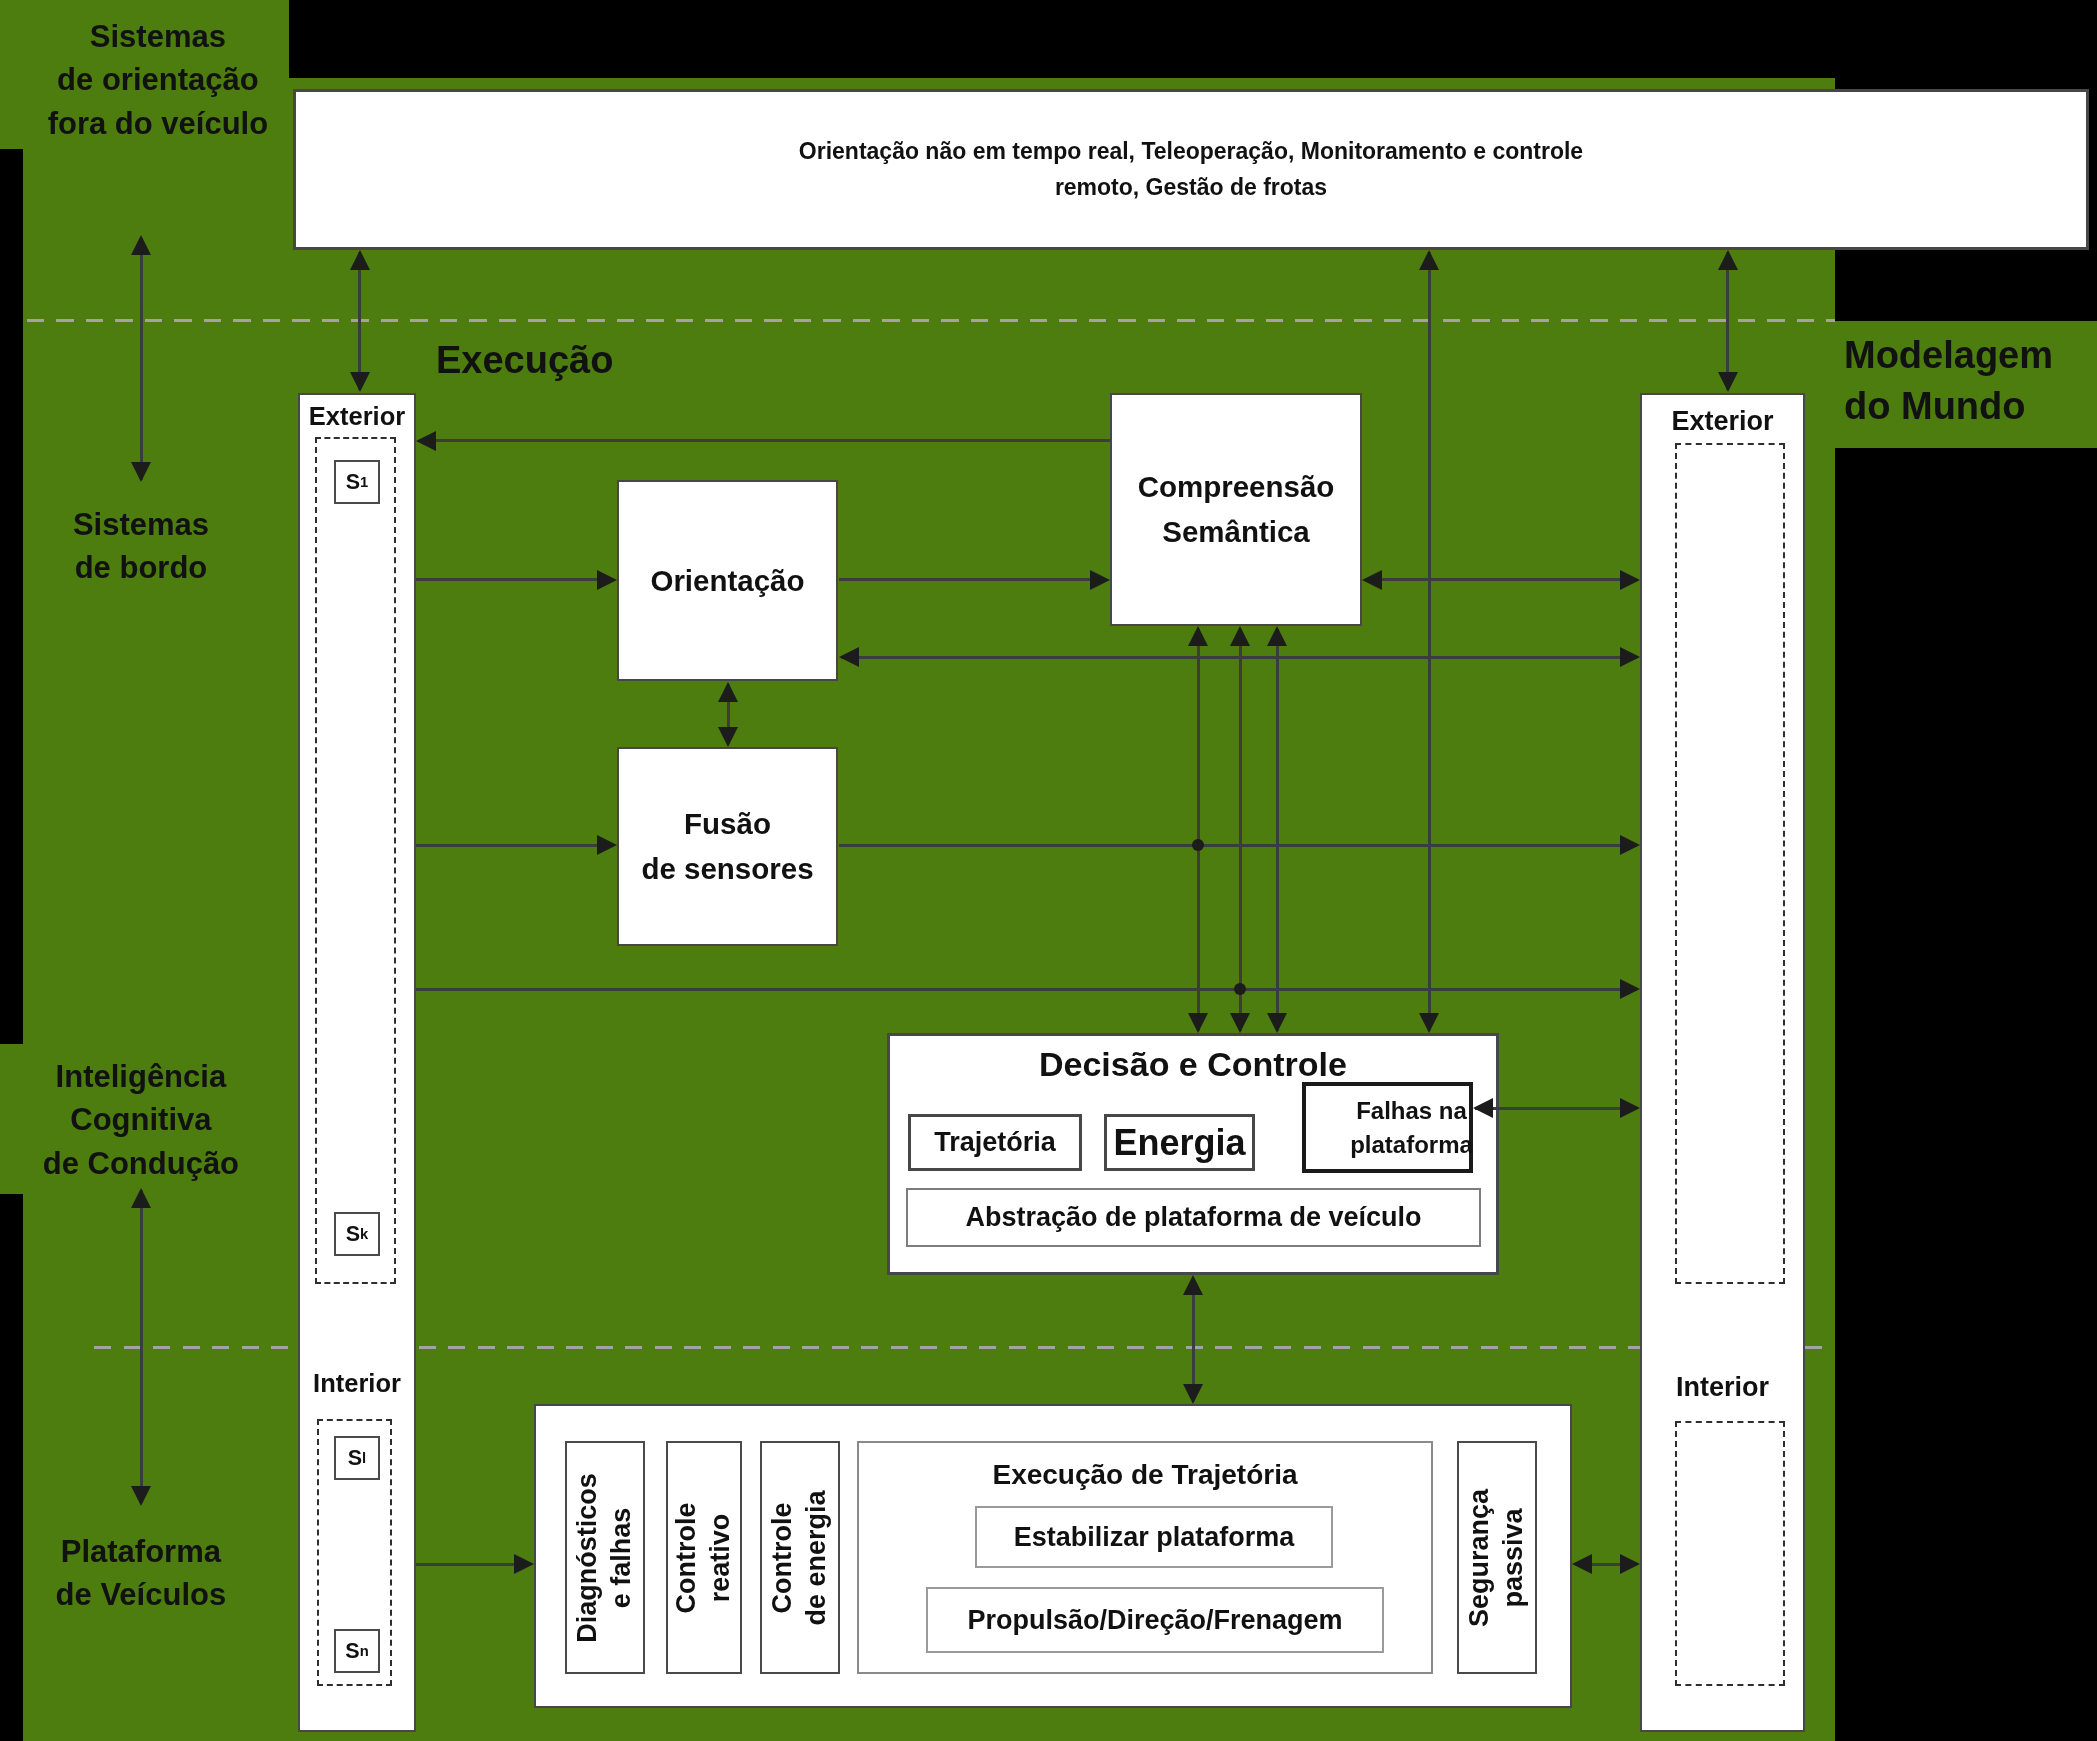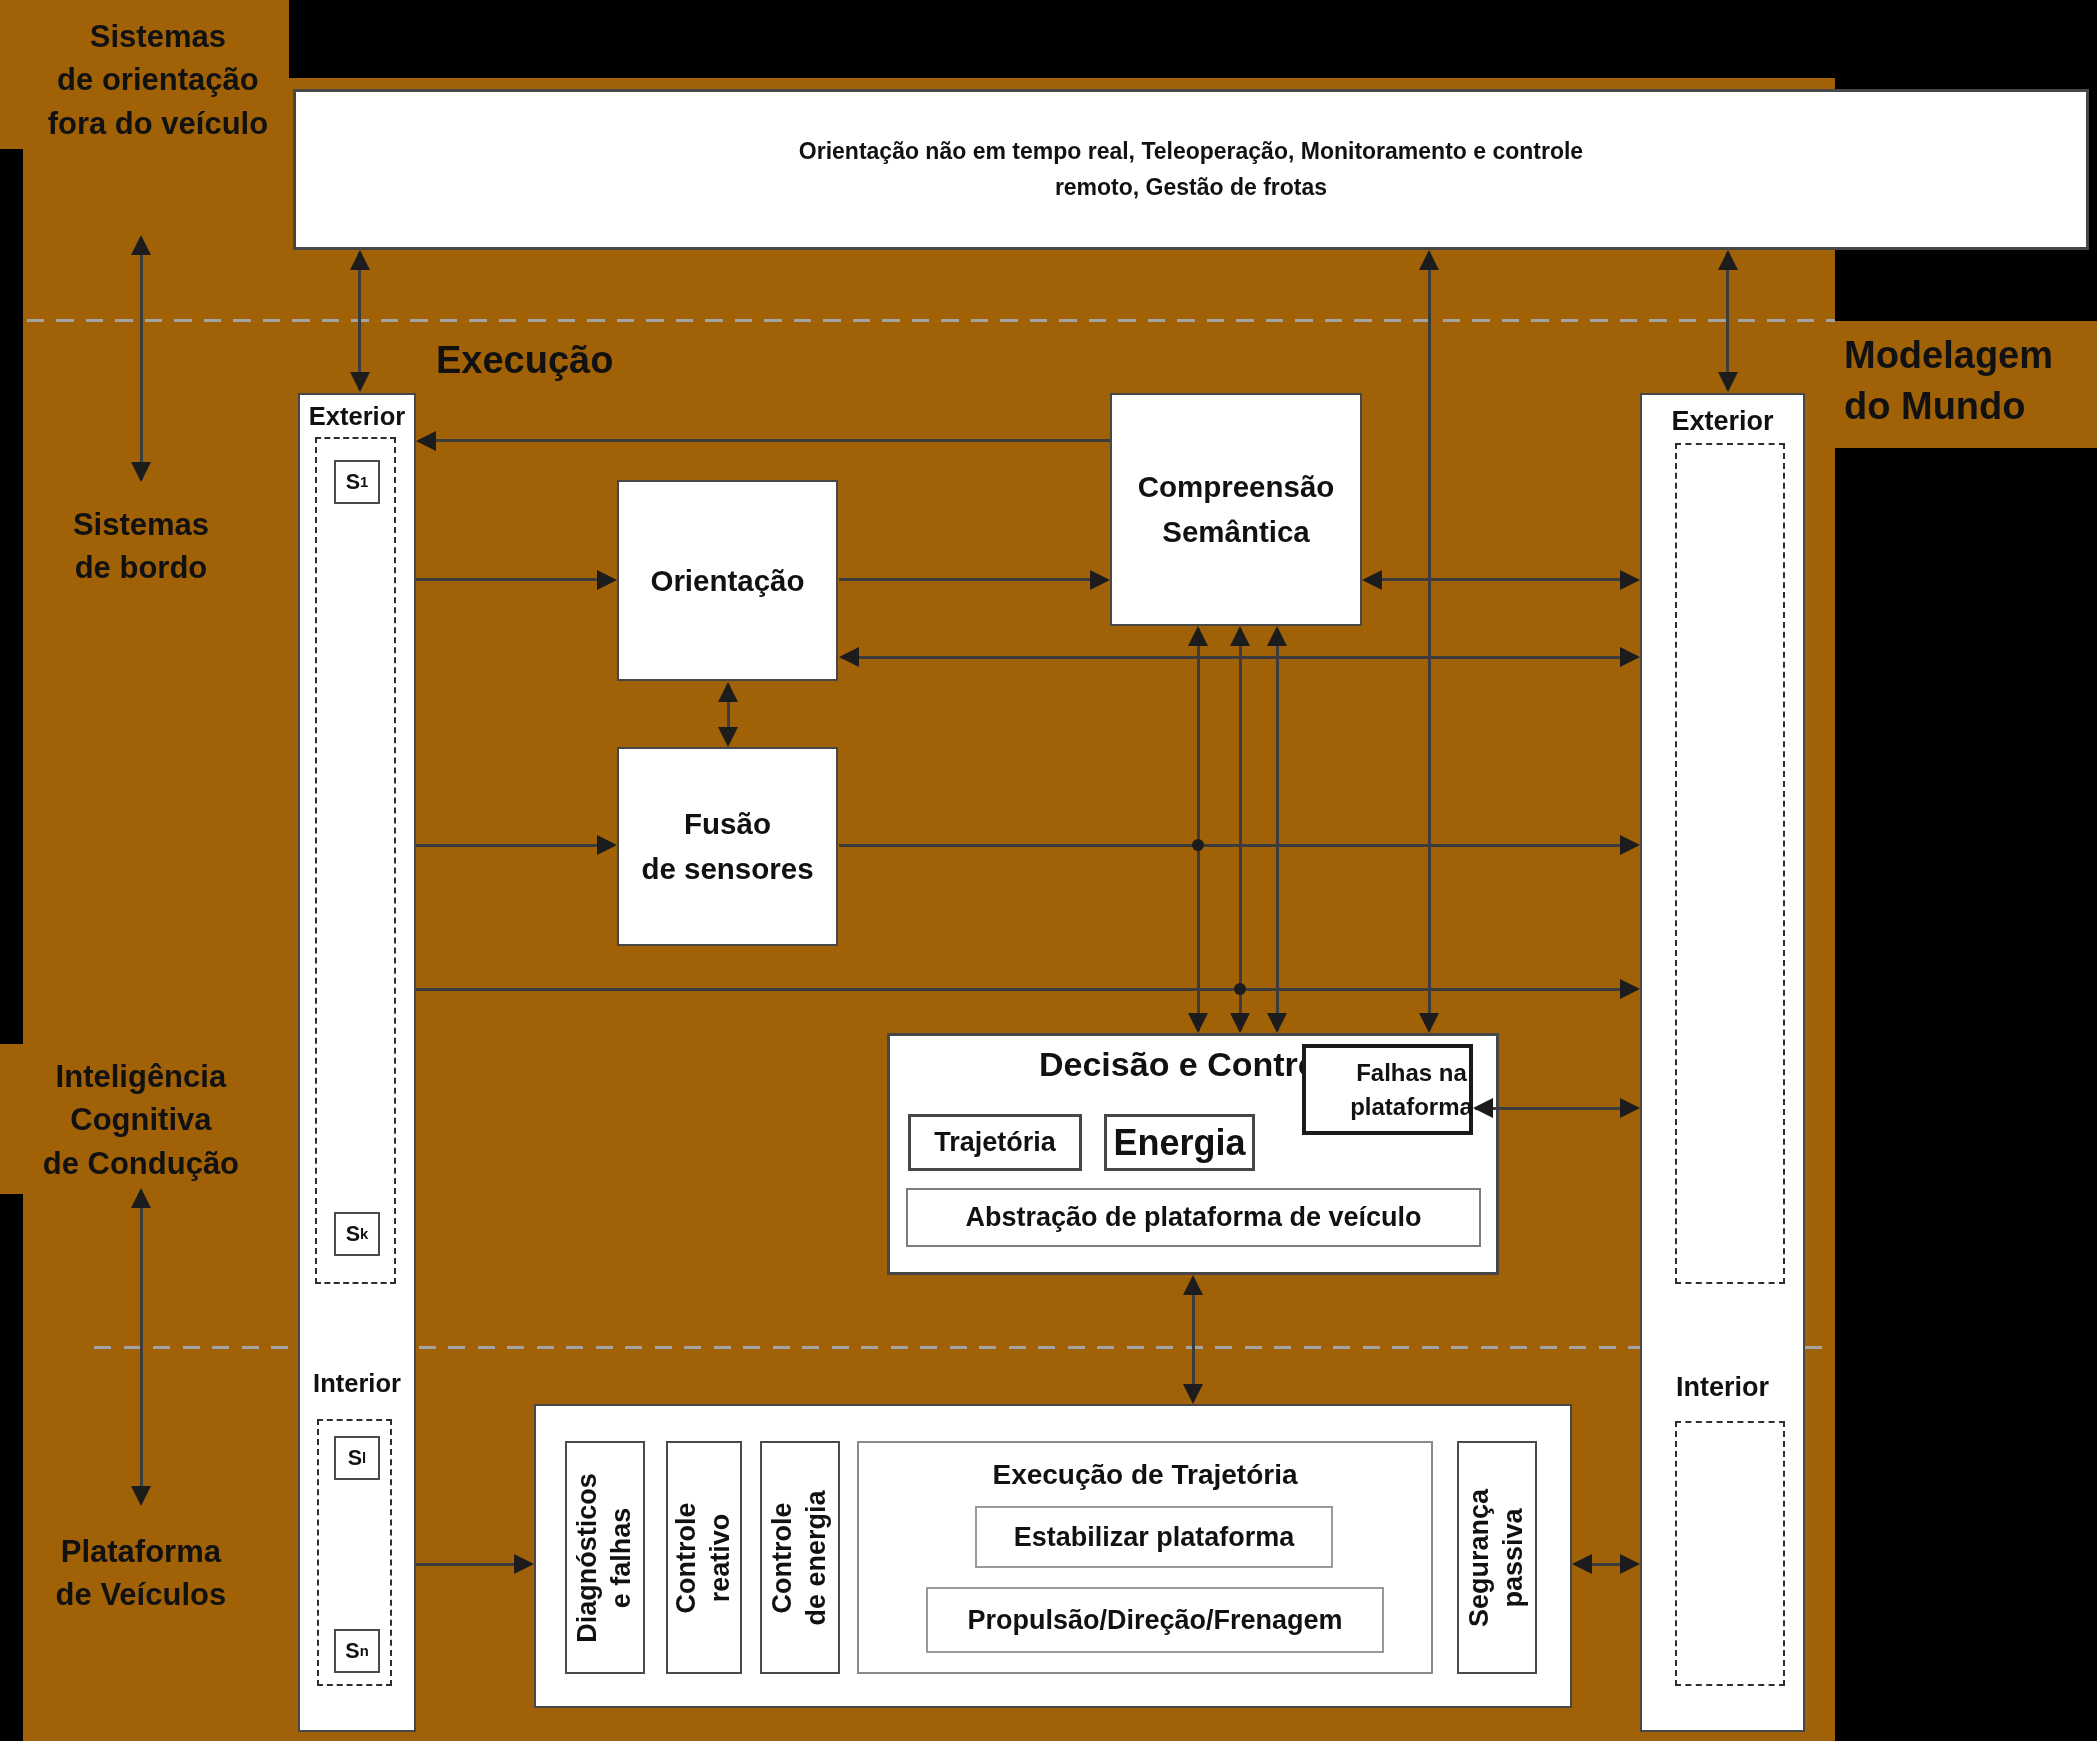--- a/index.html
+++ b/index.html
@@ -1,17 +1,17 @@
 <!DOCTYPE html>
 <html style="font-size:10.7px"><head>
 <meta charset="utf-8">
 <style>
   html,body{margin:0;padding:0;background:#fff;}
   #canvas{
-    position:relative;width:2097px;height:1741px;background:#a16207;overflow:hidden;
+    position:relative;width:2097px;height:1741px;background:#4d7c0f;overflow:hidden;
     font-family:"Liberation Sans","DejaVu Sans",sans-serif;color:#111;
   }
   .blackbar{position:absolute;background:#000;}
   .box{position:absolute;background:#fff;border:2.7px solid #474747;box-sizing:border-box;
        display:flex;flex-direction:column;align-items:center;justify-content:center;
        text-align:center;font-weight:bold;}
   .dashedbox{position:absolute;border:2.7px dashed #2e2e2e;box-sizing:border-box;background:transparent;}
   .lbl{position:absolute;font-weight:bold;text-align:center;line-height:1.4;}
   .lh{position:absolute;height:2.7px;background:#3c3c3c;}
   .lv{position:absolute;width:2.7px;background:#3c3c3c;}
@@ -122,21 +122,21 @@
   </div>
 
   <div class="box" style="left:887px;top:1033px;width:612px;height:242px;border-width:3.4px;justify-content:flex-start;"></div>
   <div class="lbl" style="left:887px;top:1041px;width:612px;font-size:34px;">Decisão e Controle</div>
   <div class="box" style="left:908px;top:1114px;width:174px;height:57px;font-size:27px;border-width:3.4px;">
     <span>Trajetória</span>
   </div>
   <div class="box" style="left:1104px;top:1114px;width:151px;height:57px;font-size:36px;border-width:3.4px;">
     <span>Energia</span>
   </div>
-  <div class="box" style="left:1302px;top:1044px;width:171px;height:91px;font-size:24px;line-height:1.4;border:4.7px solid #1a1a1a;padding-left:48px;">
+  <div class="box" style="left:1302px;top:1082px;width:171px;height:91px;font-size:24px;line-height:1.4;border:4.7px solid #1a1a1a;padding-left:48px;">
     <span class="l">Falhas na</span>
     <span class="l">plataforma</span>
   </div>
   <div class="box" style="left:906px;top:1188px;width:575px;height:59px;font-size:27px;border:2px solid #7d7d7d;">
     <span>Abstração de plataforma de veículo</span>
   </div>
 
   <div class="box" style="left:534px;top:1404px;width:1038px;height:304px;"></div>
   <div class="vbox" style="left:565px;top:1441px;width:80px;height:233px;">
     <div class="vtext">

